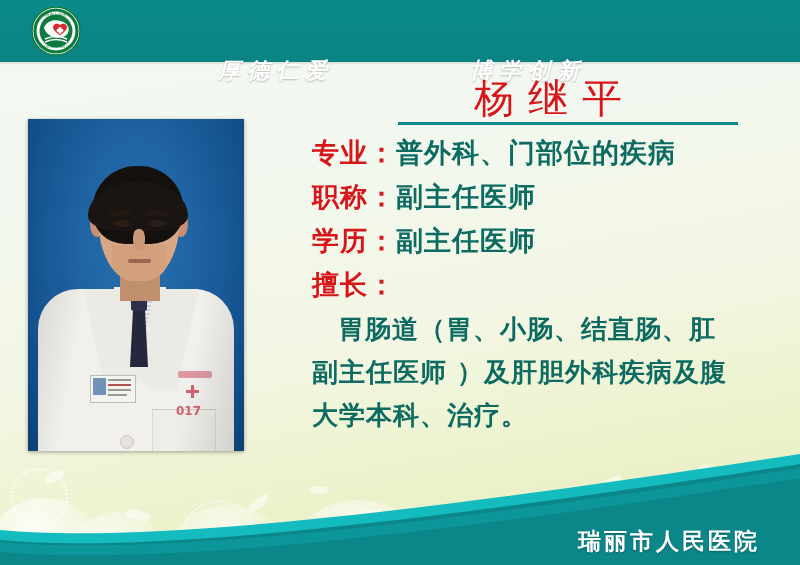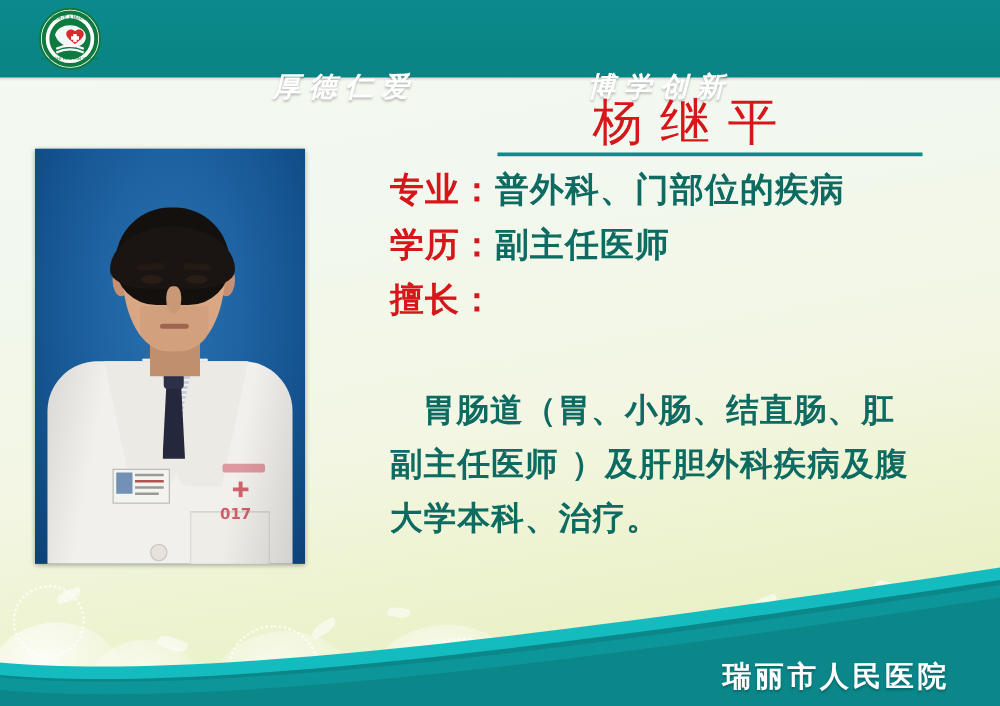--- a/index.html
+++ b/index.html
@@ -236,20 +236,23 @@
   </div>
 
   <div id="name">杨继平</div>
   <div id="name-rule"></div>
 
   <div id="info">
     <div class="line">
       <span class="lbl">专业：</span><span class="val">普外科、门部位的疾病</span>
     </div>
     <div class="line">
+      <span class="lbl">职称：</span><span class="val">副主任医师</span>
+    </div>
+    <div class="line">
       <span class="lbl">学历：</span><span class="val">副主任医师</span>
     </div>
     <div class="line">
       <span class="lbl">擅长：</span><span class="val"></span>
     </div>
   </div>
 
   <div id="para">
     <div class="pline first">胃肠道（胃、小肠、结直肠、肛</div>
     <div class="pline">副主任医师 ）及肝胆外科疾病及腹</div>

